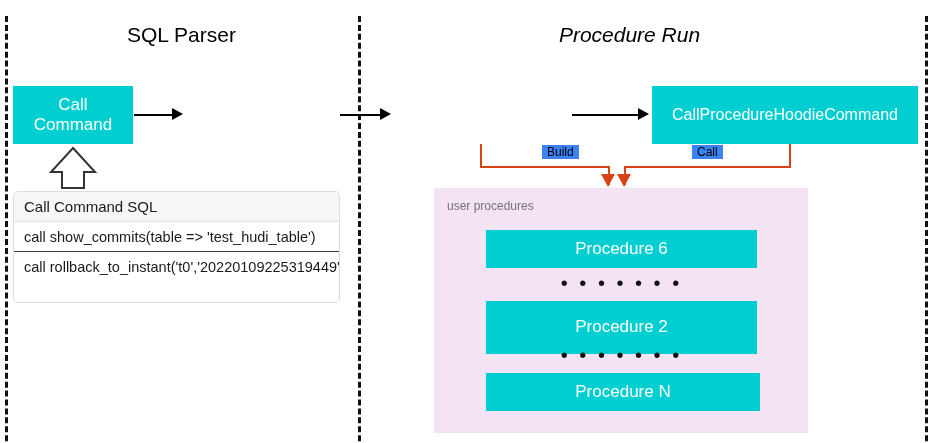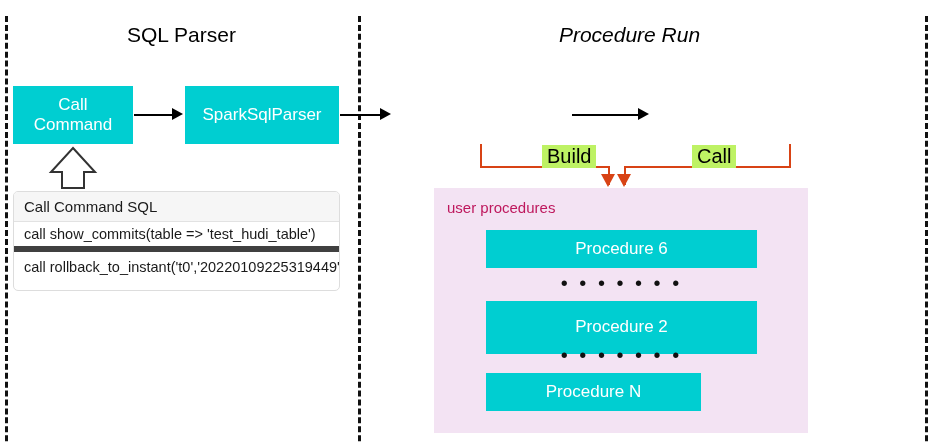--- a/index.html
+++ b/index.html
@@ -80,21 +80,21 @@
     height: 30px;
     display: flex;
     align-items: center;
   }
   .sql-row.header {
     background: #f6f6f6;
     border-bottom: 1px solid #e2e2e2;
     font-size: 15px;
   }
   .sql-row.body {
-    border-bottom: 6px solid #404040;
+    border-bottom: 1px solid #404040;
   }
   .sql-row.last { border-bottom: none; }
   
   .org-h {
     position: absolute;
     height: 0;
     border-top: 2.5px solid #D84315;
   }
   .org-v {
     position: absolute;
@@ -104,36 +104,36 @@
   .org-head {
     position: absolute;
     width: 0;
     height: 0;
     border-left: 7px solid transparent;
     border-right: 7px solid transparent;
     border-top: 13px solid #D84315;
   }
   .org-label {
     position: absolute;
-    font-size: 20px;
+    font-size: 12px;
     color: #000000;
-    background: #bef264;
+    background: #3b82f6;
     padding: 0 5px;
     white-space: nowrap;
   }
   
   .proc-panel {
     position: absolute;
     background: #F3E3F3;
     box-sizing: border-box;
   }
   .panel-caption {
     position: absolute;
-    font-size: 15px;
-    color: #be185d;
+    font-size: 12px;
+    color: #737373;
     white-space: nowrap;
   }
   .dots {
     position: absolute;
     font-size: 20px;
     letter-spacing: 3px;
     color: #111111;
     font-family: "Liberation Sans", sans-serif;
     white-space: nowrap;
     text-align: center;
@@ -152,41 +152,41 @@
   <div class="section-title" style="left:346px; top:7px; width:567px;font-style:italic;">Procedure Run</div>
 
   <div class="tealbox" style="left:13px; top:70px; width:120px; height:58px; flex-direction:column;">
     <span>Call</span>
     <span>Command</span>
   </div>
 
   <div class="arrow-line" style="left:134px; top:98px; width:40px;"></div>
   <div class="arrow-head" style="left:172px; top:92px;"></div>
 
-  <div class="tealbox" style="left:185px; top:70px; width:154px; height:58px;">SparkSqlParser</div>
 
   <div class="arrow-line" style="left:340px; top:98px; width:42px;"></div>
   <div class="arrow-head" style="left:380px; top:92px;"></div>
 
   <div class="block-arrow-up" style="left:48px; top:130px; width:50px; height:44px;">
     <svg width="50" height="44" viewBox="0 0 50 44">
       <polygon points="25,2 47,26 36,26 36,42 14,42 14,26 3,26" fill="#ffffff" stroke="#333333" stroke-width="2" stroke-linejoin="miter"></polygon>
     </svg>
   </div>
 
-  <div class="sql-table" style="left:13px; top:175px; width:327px; height:100px;">
+  <div class="sql-table" style="left:13px; top:175px; width:327px; height:112px;">
     <div class="sql-row header">Call Command SQL</div>
     <div class="sql-row body">call show_commits(table =&gt; 'test_hudi_table')</div>
     <div class="sql-row body last">call rollback_to_instant('t0','20220109225319449')</div>
   </div>
 
 
   <div class="arrow-line" style="left:572px; top:98px; width:68px;"></div>
   <div class="arrow-head" style="left:638px; top:92px;"></div>
 
+  <div class="tealbox small" style="left:652px; top:70px; width:266px; height:58px;">CallProcedureHoodieCommand</div>
 
   <div class="org-v" style="left:480px; top:128px; height:24px;"></div>
   <div class="org-h" style="left:480px; top:150px; width:130px;"></div>
   <div class="org-v" style="left:608px; top:150px; height:19px;"></div>
   <div class="org-head" style="left:601px; top:158px;"></div>
   <div class="org-label" style="left:542px; top:129px;">Build</div>
 
   <div class="org-v" style="left:789px; top:128px; height:24px;"></div>
   <div class="org-h" style="left:624px; top:150px; width:167px;"></div>
   <div class="org-v" style="left:624px; top:150px; height:19px;"></div>
@@ -197,15 +197,15 @@
   <div class="panel-caption" style="left:447px; top:183px;">user procedures</div>
 
   <div class="tealbox" style="left:486px; top:214px; width:271px; height:38px;">Procedure 6</div>
 
   <div class="dots" style="left:486px; top:256px; width:271px;">• • • • • • •</div>
 
   <div class="tealbox" style="left:486px; top:285px; width:271px; height:53px;">Procedure 2</div>
 
   <div class="dots" style="left:486px; top:328px; width:271px;">• • • • • • •</div>
 
-  <div class="tealbox" style="left:486px; top:357px; width:215px; height:38px;">Procedure N</div>
+  <div class="tealbox" style="left:486px; top:357px; width:274px; height:38px;">Procedure N</div>
 
 </div>
 
 </body></html>

